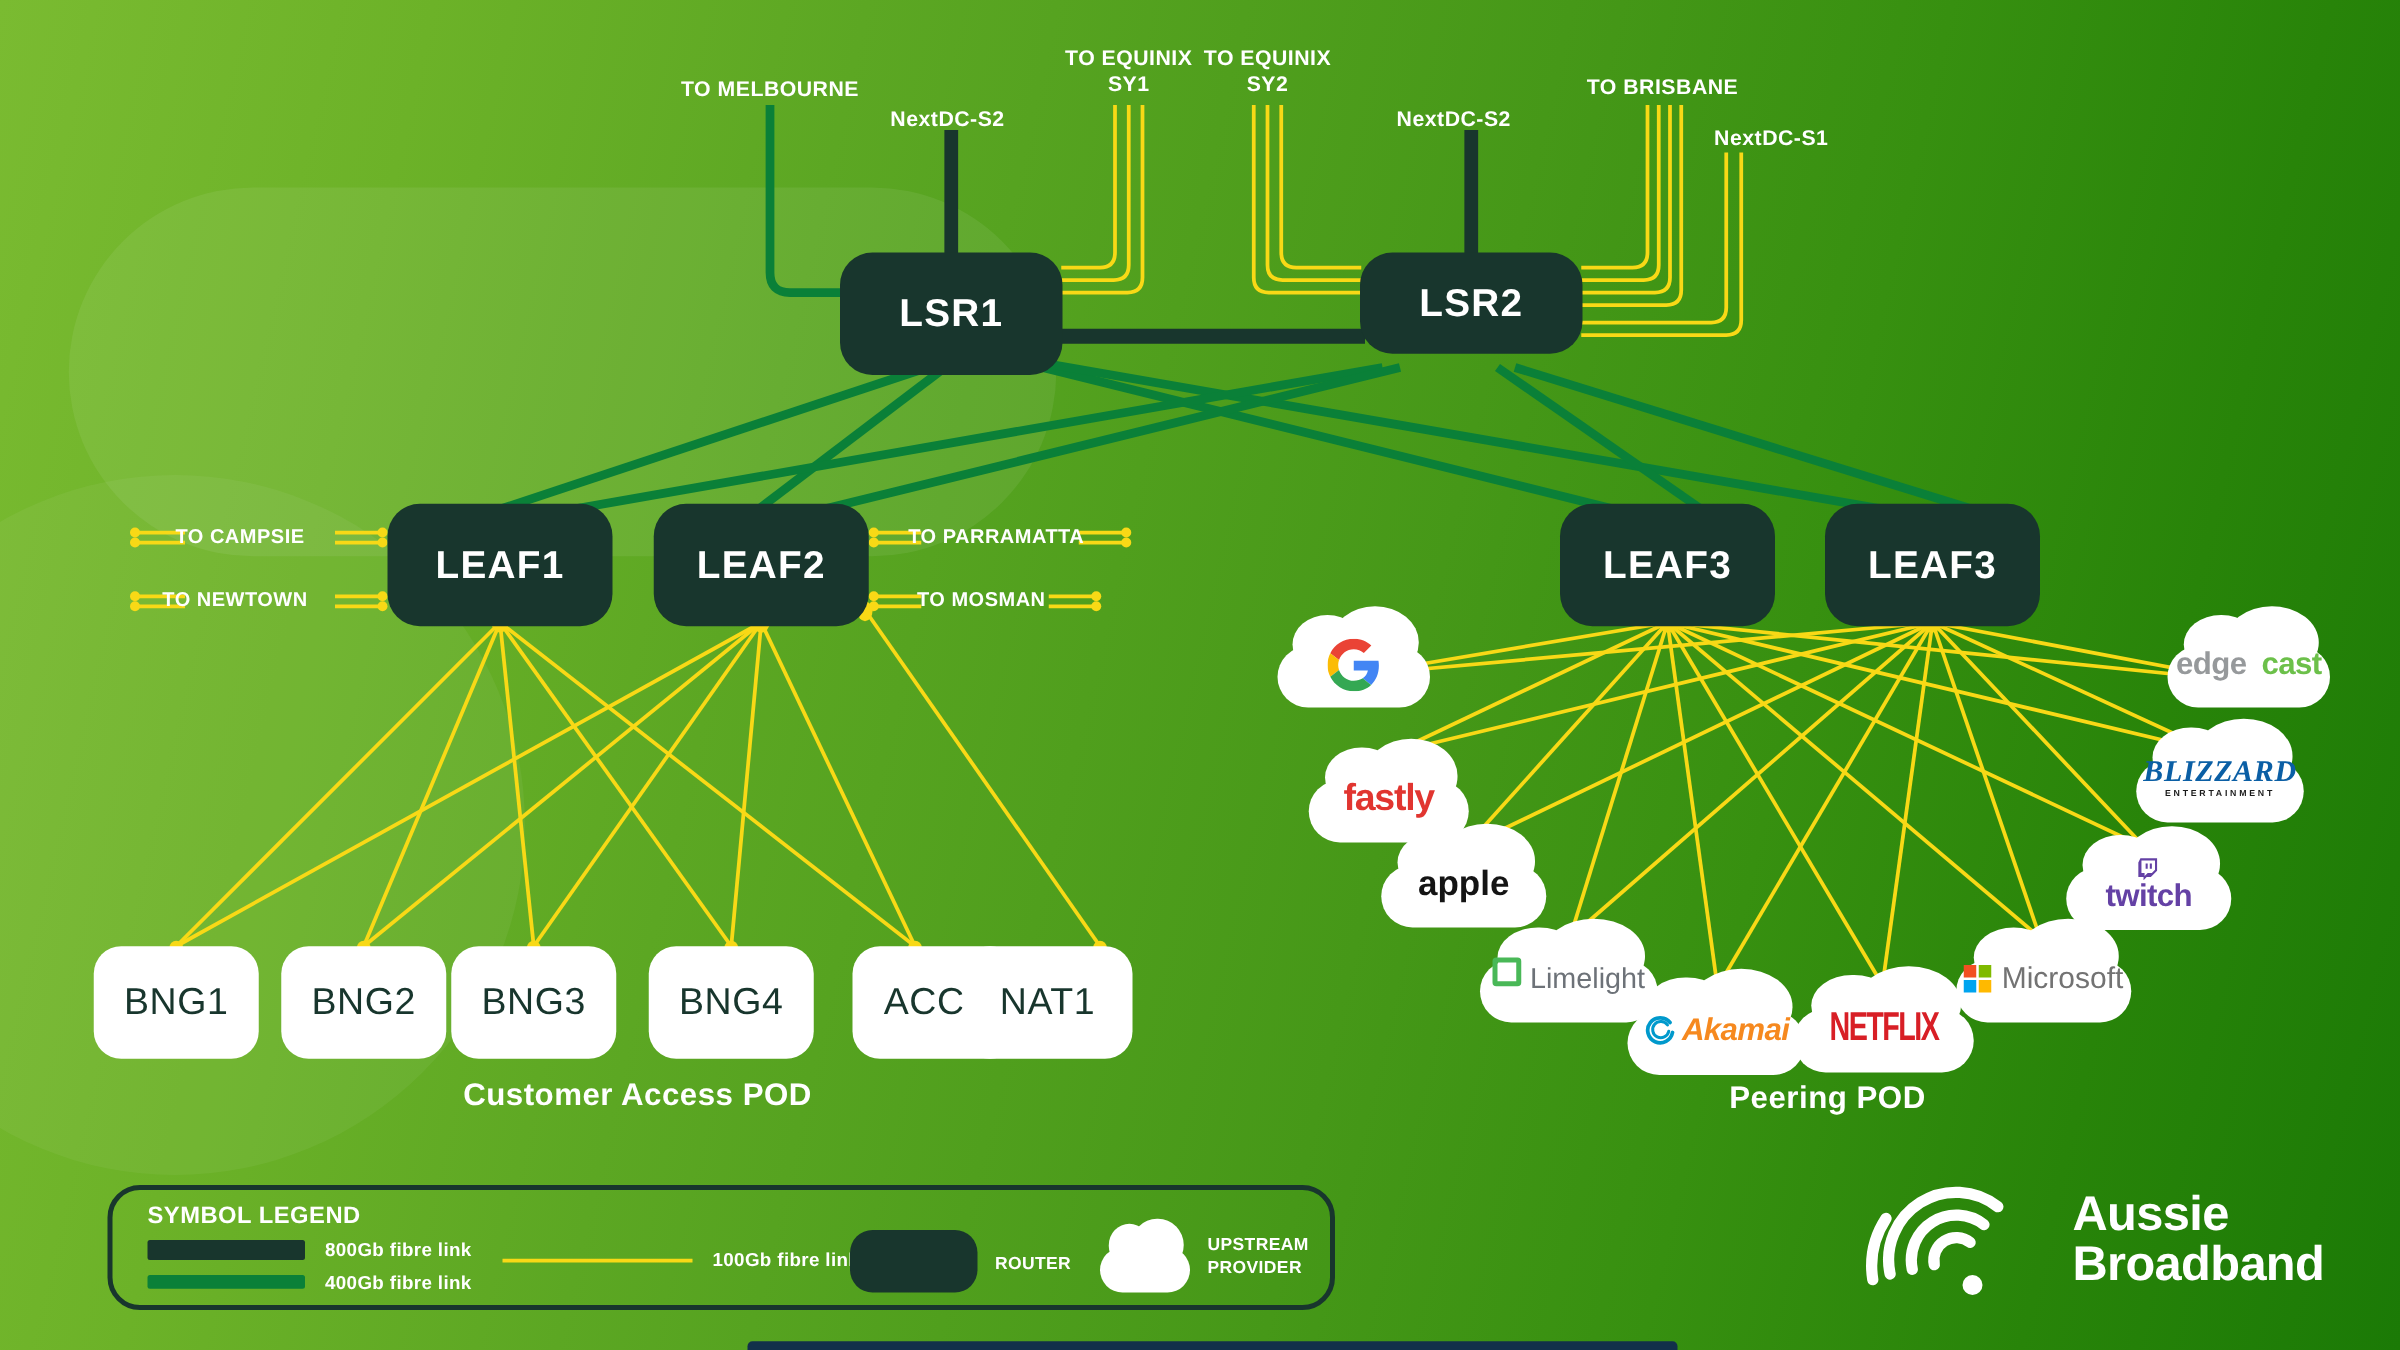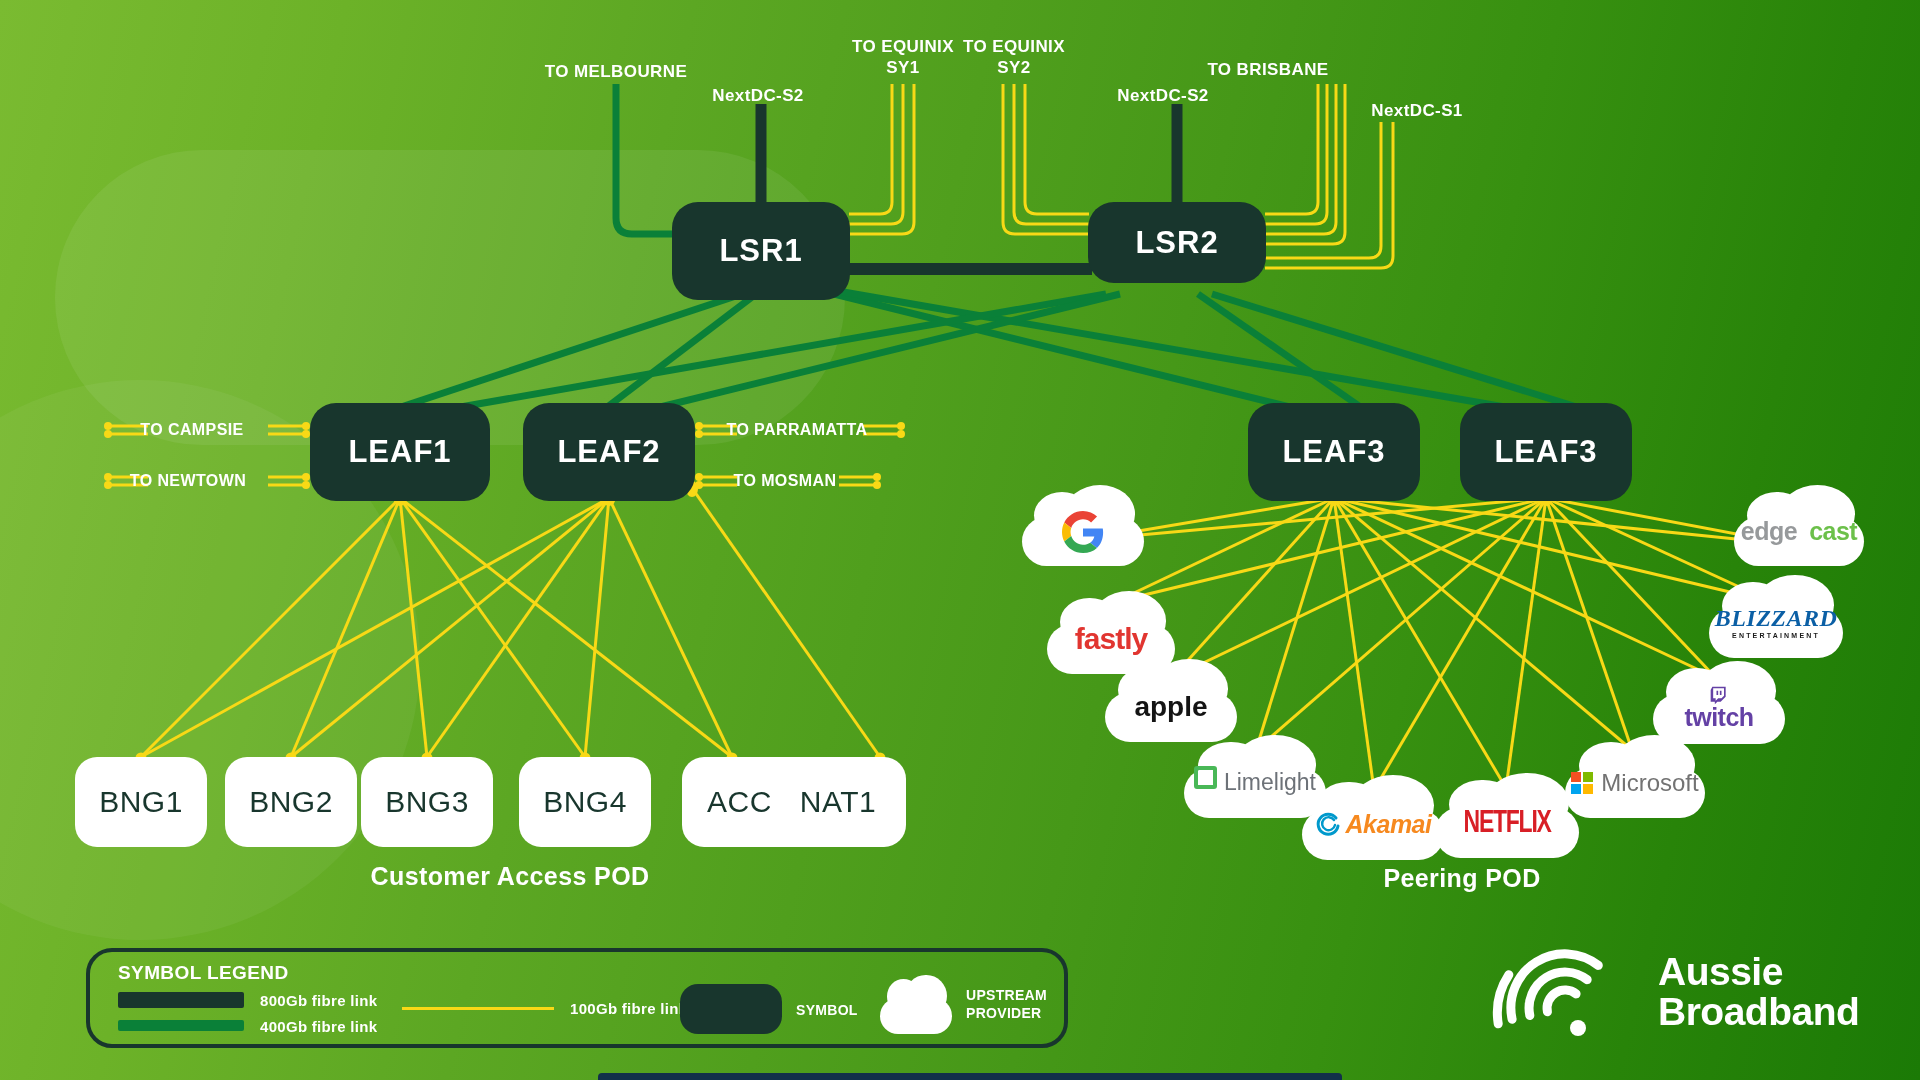--- a/index.html
+++ b/index.html
@@ -214,21 +214,21 @@
     </g>
   </svg>
 
   <div class="toplabel" style="left:536px;top:61px;width:160px;">TO MELBOURNE</div>
   <div class="toplabel" style="left:697px;top:85px;width:122px;">NextDC-S2</div>
   <div class="toplabel" style="left:833px;top:36px;width:140px;">TO EQUINIX
 SY1</div>
   <div class="toplabel" style="left:944px;top:36px;width:140px;">TO EQUINIX
 SY2</div>
   <div class="toplabel" style="left:1102px;top:85px;width:122px;">NextDC-S2</div>
-  <div class="toplabel" style="left:1188px;top:59px;width:160px;">TO BRISBANE</div>
+  <div class="toplabel" style="left:1250px;top:59px;width:160px;">TO BRISBANE</div>
   <div class="toplabel" style="left:1356px;top:100px;width:122px;">NextDC-S1</div>
 
   <div class="router" style="left:672px;top:202px;width:178px;height:98px;">
     <span>LSR1</span>
   </div>
   <div class="router" style="left:1088px;top:202px;width:178px;height:81px;">
     <span>LSR2</span>
   </div>
   <div class="router" style="left:310px;top:403px;width:180px;height:98px;">
     <span>LEAF1</span>
@@ -385,21 +385,21 @@
 
   <div id="legend">
     <div id="legend-title">SYMBOL LEGEND</div>
     <div id="sw-800"></div>
     <div class="legend-item-label" style="left:170px;top:40px;">800Gb fibre link</div>
     <div id="sw-400"></div>
     <div class="legend-item-label" style="left:170px;top:66px;">400Gb fibre link</div>
     <div id="sw-100"></div>
     <div class="legend-item-label" style="left:480px;top:48px;">100Gb fibre link</div>
     <div id="sw-router"></div>
-    <div class="legend-item-label" style="left:706px;top:50px;font-size:14px;">SYMBOL</div>
+    <div class="legend-item-label" style="left:706px;top:50px;font-size:14px;">ROUTER</div>
     <div id="legend-cloud" class="cloud">
       <i class="bump1"></i>
         <i class="bump2"></i>
         <i class="body"></i>
     </div>
     <div id="legend-upstream" class="legend-item-label" style="white-space:pre-line;font-size:14px;">UPSTREAM
 PROVIDER</div>
   </div>
 
   <div id="brand">

